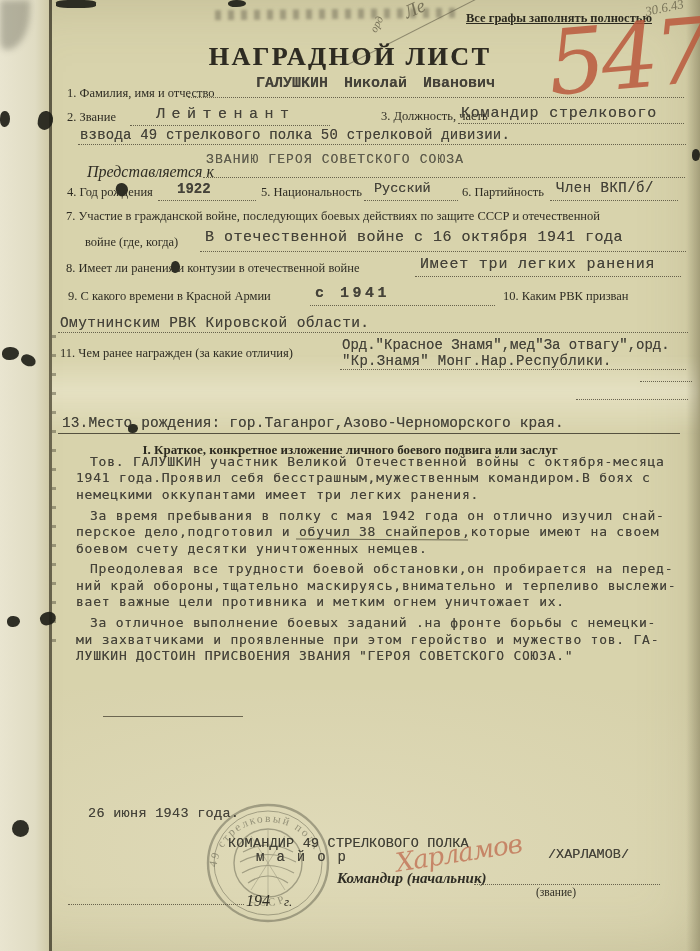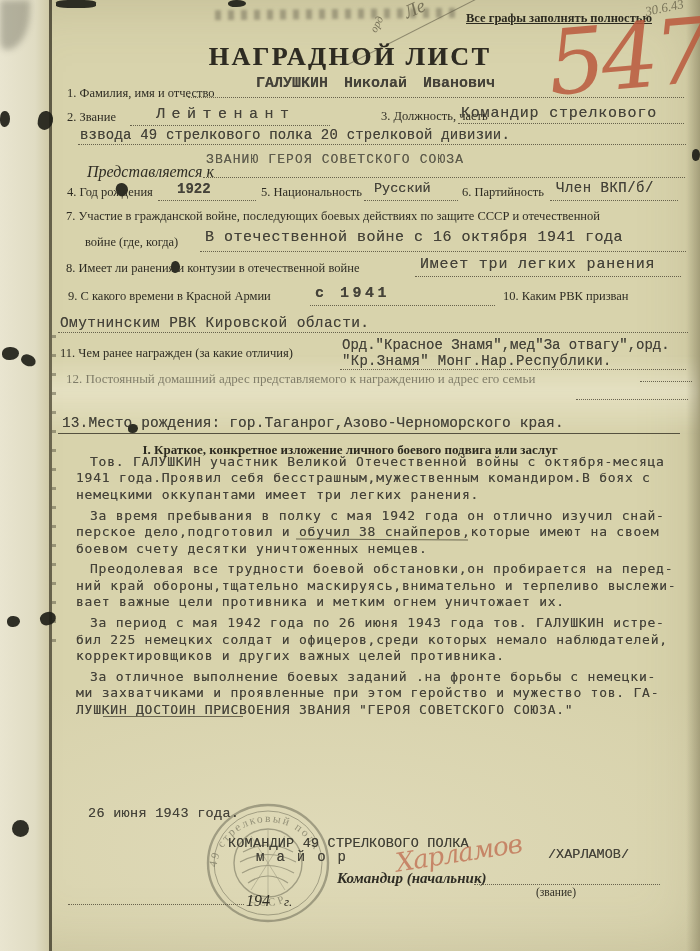--- a/index.html
+++ b/index.html
@@ -66,21 +66,21 @@
   <div class="typ" style="left:256px;top:75px;font-size:15px;word-spacing:7px;font-weight:bold;">ГАЛУШКИН Николай Иванович</div>
   <div class="lbl" style="left:67px;top:86px;">1. Фамилия, имя и отчество</div>
   <div class="dot" style="left:188px;top:97px;width:496px;"></div>
 
   <div class="lbl" style="left:67px;top:110px;">2. Звание</div>
   <div class="typ" style="left:156px;top:106px;font-size:15px;letter-spacing:6.5px;">Лейтенант</div>
   <div class="lbl" style="left:341px;top:109px;margin-left:40px;">3. Должность, часть</div>
   <div class="typ" style="left:461px;top:105px;font-size:15px;letter-spacing:.8px;">Командир стрелкового</div>
   <div class="dot" style="left:130px;top:125px;width:200px;"></div>
   <div class="dot" style="left:458px;top:123px;width:226px;"></div>
-  <div class="typ" style="left:80px;top:127px;font-size:14px;letter-spacing:.2px;">взвода 49 стрелкового полка 20 стрелковой дивизии.</div>
+  <div class="typ" style="left:80px;top:127px;font-size:14px;letter-spacing:.2px;">взвода 49 стрелкового полка 50 стрелковой дивизии.</div>
   <div class="dot" style="left:78px;top:144px;width:608px;"></div>
 
   <div class="lbl" style="left:87px;top:163px;font-size:16px;font-style:italic;">Представляется к</div>
   <div class="typ" style="left:206px;top:152px;font-size:13px;letter-spacing:1.1px;color:#4e4c40;filter:blur(.3px);opacity:.88;">ЗВАНИЮ ГЕРОЯ СОВЕТСКОГО СОЮЗА</div>
   <div class="dot" style="left:203px;top:177px;width:482px;"></div>
 
   <div class="lbl" style="left:67px;top:185px;">4. Год рождения</div>
   <div class="typ" style="left:177px;top:181px;font-size:14px;font-weight:bold;">1922</div>
   <div class="dot" style="left:158px;top:200px;width:98px;"></div>
   <div class="lbl" style="left:261px;top:185px;">5. Национальность</div>
@@ -104,42 +104,38 @@
   <div class="dot" style="left:310px;top:305px;width:185px;"></div>
   <div class="lbl" style="left:503px;top:289px;">10. Каким РВК призван</div>
   <div class="typ" style="left:60px;top:315px;font-size:14.5px;letter-spacing:.4px;">Омутнинским РВК Кировской области.</div>
   <div class="dot" style="left:58px;top:332px;width:630px;"></div>
 
   <div class="lbl" style="left:60px;top:346px;">11. Чем ранее награжден (за какие отличия)</div>
   <div class="typ" style="left:342px;top:337px;font-size:14px;">Орд."Красное Знамя",мед"За отвагу",орд.</div>
   <div class="typ" style="left:342px;top:353px;font-size:14px;letter-spacing:.3px;">"Кр.Знамя" Монг.Нар.Республики.</div>
   <div class="dot" style="left:340px;top:369px;width:346px;"></div>
 
-  <div class="lbl" style="left:66px;top:371px;font-size:13px;opacity:.55;filter:blur(.4px);">12. Постоянный домашний адрес представляемого к награждению и адрес его семьи</div>
   <div class="dot" style="left:640px;top:381px;width:52px;"></div>
   <div class="dot" style="left:576px;top:399px;width:112px;"></div>
 
   <div class="typ" style="left:62px;top:415px;font-size:14.5px;letter-spacing:.1px;">13.Место рождения: гор.Таганрог,Азово-Черноморского края.</div>
   <div class="sol" style="left:58px;top:433px;width:622px;"></div>
 
   <div class="abs" style="left:90px;top:442px;width:520px;text-align:center;font-size:13px;font-weight:bold;color:#2c2a20;">I. Краткое, конкретное изложение личного боевого подвига или заслуг</div>
 
   <div id="body-text">
     <p>Тов. ГАЛУШКИН участник Великой Отечественной войны с октября-месяца
 1941 года.Проявил себя бесстрашным,мужественным командиром.В боях с
 немецкими оккупантами имеет три легких ранения.</p>
     <p>За время пребывания в полку с мая 1942 года он отлично изучил снай-
 перское дело,подготовил и обучил 38 снайперов,которые имеют на своем
 боевом счету десятки уничтоженных немцев.</p>
     <p>Преодолевая все трудности боевой обстановки,он пробирается на перед-
 ний край обороны,тщательно маскируясь,внимательно и терпеливо выслежи-
 вает важные цели противника и метким огнем уничтожает их.</p>
-    <p>За период с мая 1942 года по 26 июня 1943 года тов. ГАЛУШКИН истре-
-бил 225 немецких солдат и офицеров,среди которых немало наблюдателей,
-корректировщиков и других важных целей противника.</p>
     <p>За отличное выполнение боевых заданий .на фронте борьбы с немецки-
 ми захватчиками и проявленные при этом геройство и мужество тов. ГА-
 ЛУШКИН ДОСТОИН ПРИСВОЕНИЯ ЗВАНИЯ "ГЕРОЯ СОВЕТСКОГО СОЮЗА."</p>
   </div>
   <div class="shade" style="left:296px;top:539px;width:172px;height:1.3px;background:rgba(70,66,50,.75);transform:rotate(.4deg);"></div>
   <div class="shade" style="left:103px;top:716px;width:140px;height:1.3px;background:rgba(70,66,50,.75);"></div>
 
   <div class="typ" style="left:88px;top:806px;font-size:13.5px;letter-spacing:.3px;">26 июня 1943 года.</div>
 
   <svg class="stampsvg" width="130" height="126" viewBox="0 0 130 126">

